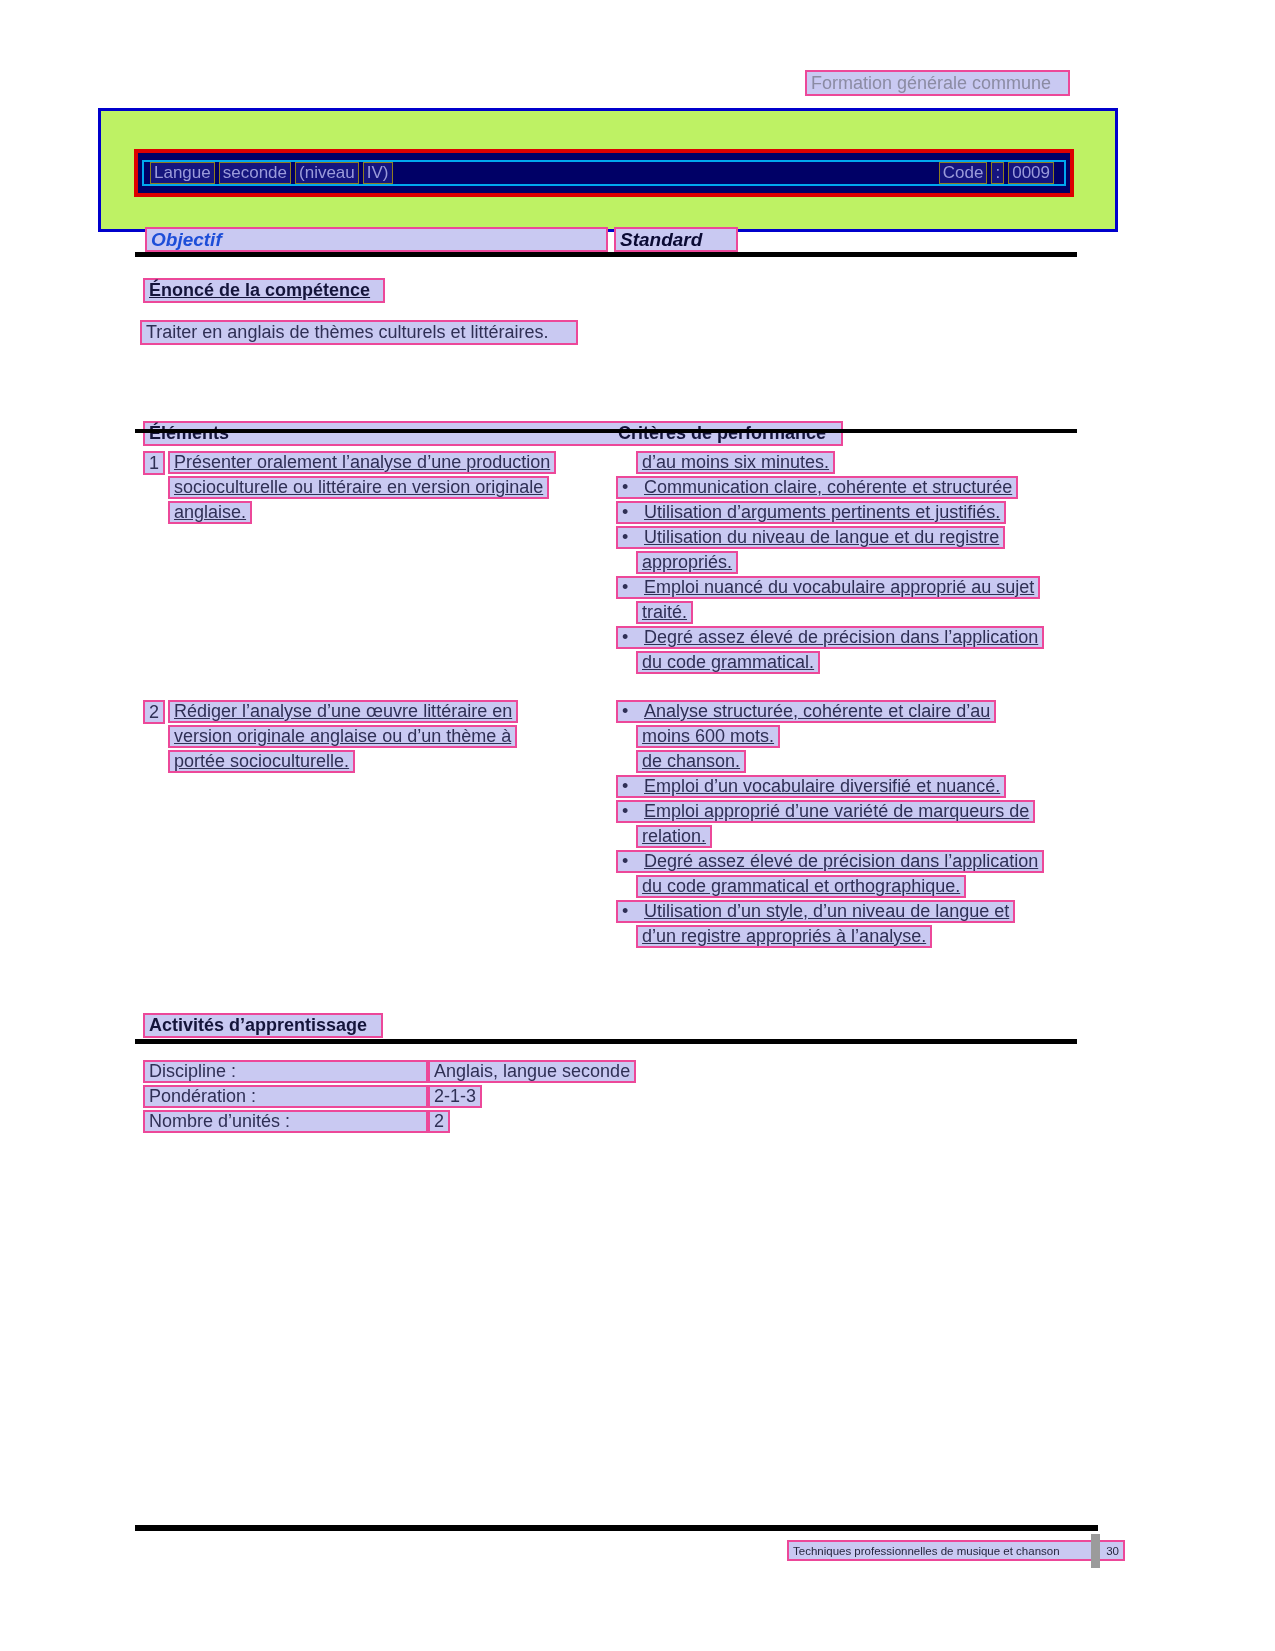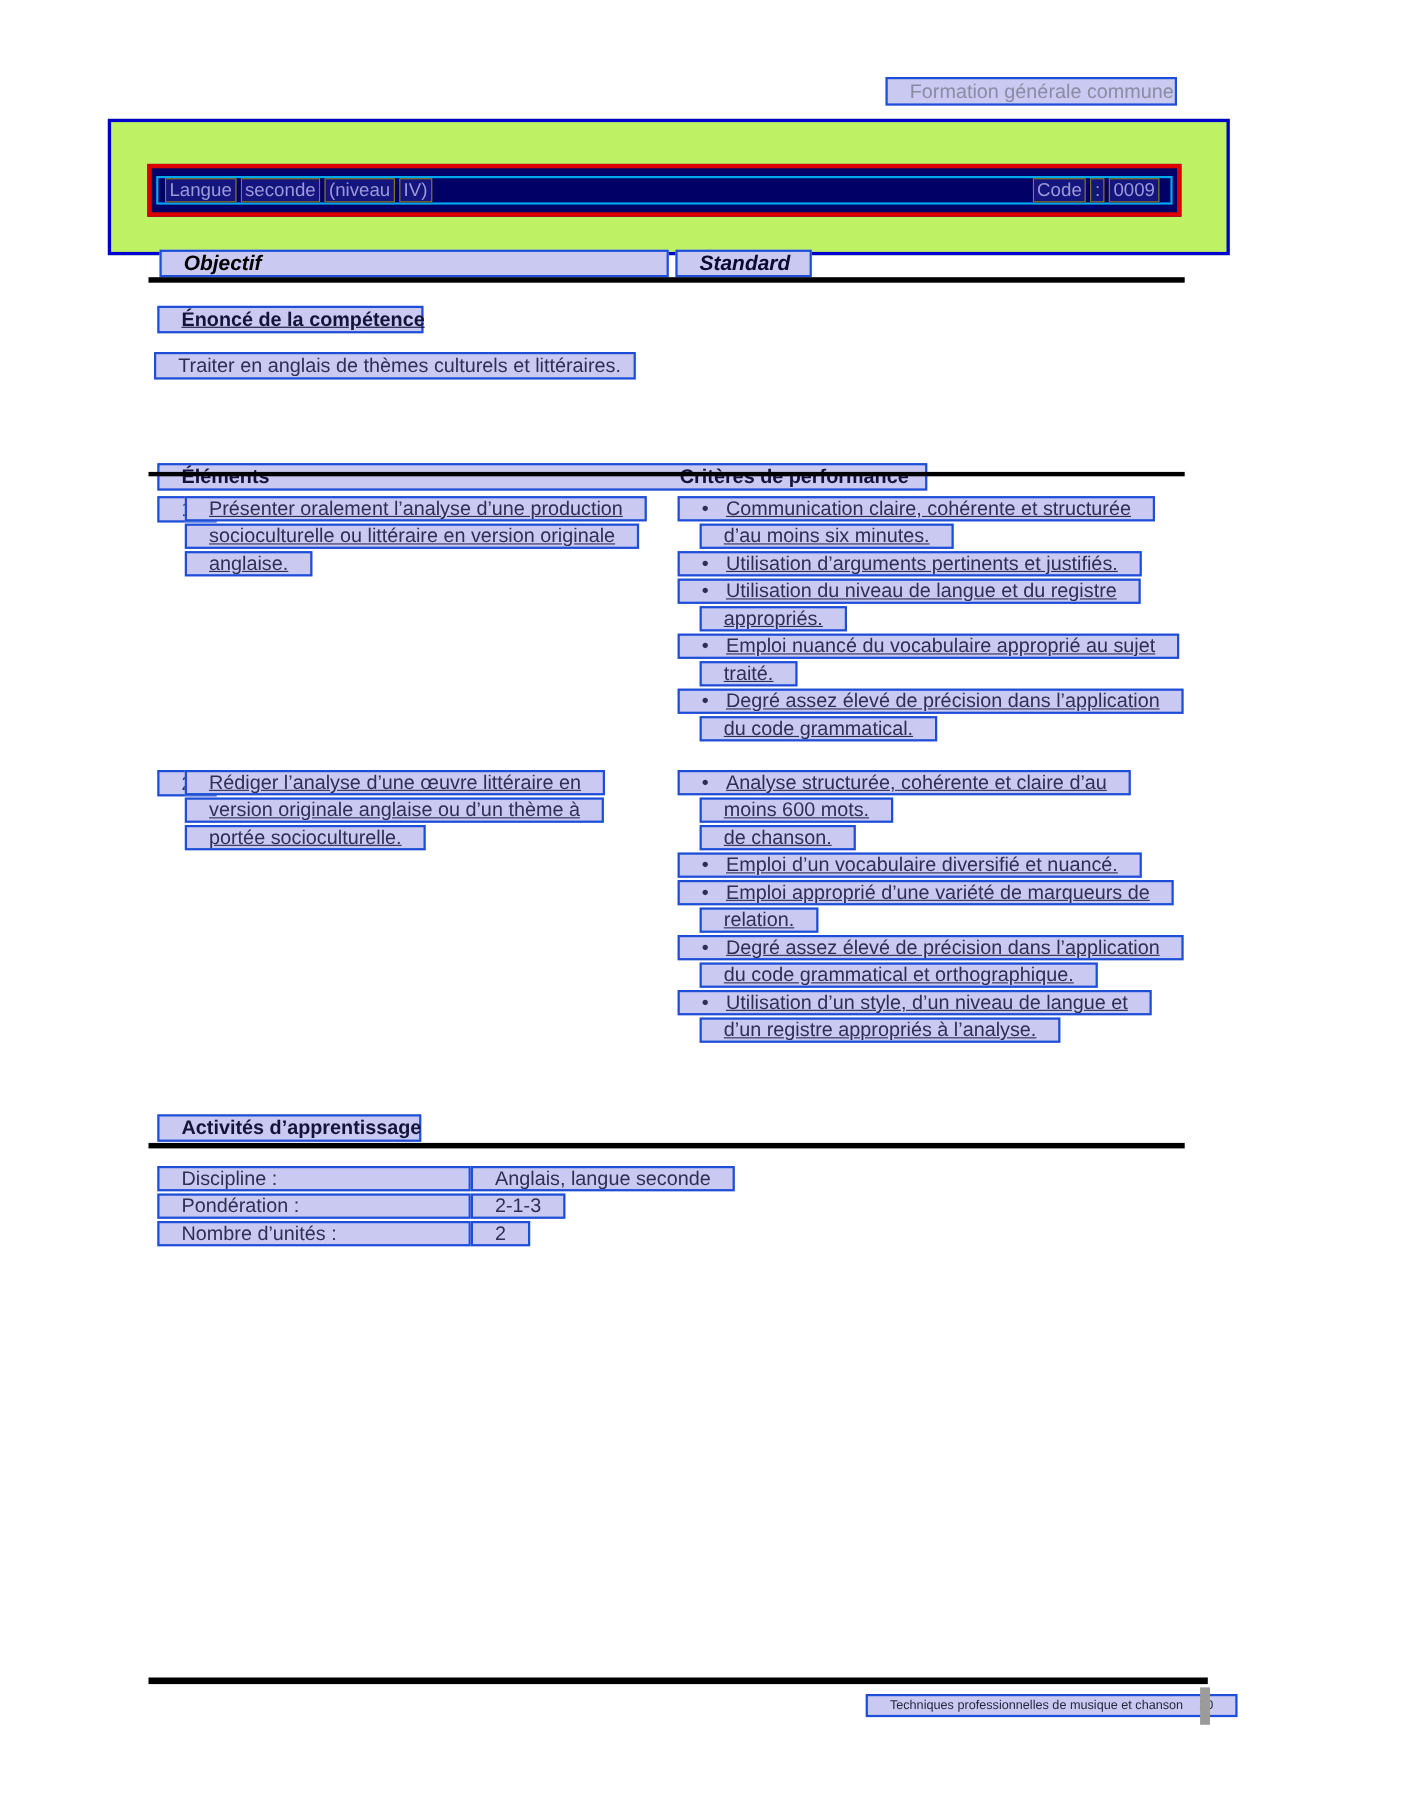--- a/index.html
+++ b/index.html
@@ -1,36 +1,36 @@
 <!DOCTYPE html>
 <html><head>
 <meta charset="utf-8">
 <style>
   html,body{margin:0;padding:0;background:#ffffff;}
   #page{position:relative;width:1275px;height:1651px;background:#ffffff;overflow:hidden;
         font-family:"Liberation Sans", sans-serif;color:#2f2f55;}
-  .hl{background:#c9c9f2;border:2px solid #1d4ed8;padding:0 20px;box-sizing:border-box;
+  .hl{background:#c9c9f2;border:2px solid #ec4899;padding:0 4px;box-sizing:border-box;
       display:inline-block;white-space:nowrap;}
   .rule{position:absolute;background:#000000;}
   
   .toplabel{position:absolute;left:805px;top:70px;width:265px;height:26px;line-height:22px;
             font-size:18px;color:#8b8ba3;}
   
   .banner{position:absolute;left:98px;top:108px;width:1020px;height:124px;
           background:#bef264;border:3px solid #0000cc;box-sizing:border-box;}
   .navybar{position:absolute;left:33px;top:38px;width:940px;height:48px;background:#000066;
            border:4px solid #dd0000;box-sizing:border-box;}
   .cyanstrip{position:absolute;left:4px;right:4px;top:7px;bottom:7px;border:2px solid #00a8ee;
              display:flex;align-items:center;justify-content:space-between;padding:0 6px;}
   .bword{display:inline-block;border:1px solid #8f7d1f;background:#15157e;color:#9a9ada;
          font-size:17px;line-height:20px;padding:0 3px;margin-right:4px;}
   .bwords{display:flex;align-items:center;}
   
   .objbox{position:absolute;left:145px;top:227px;width:463px;height:25px;line-height:21px;
-          font-size:19px;font-weight:bold;font-style:italic;color:#000000;}
+          font-size:19px;font-weight:bold;font-style:italic;color:#1d4ed8;}
   .stdbox{position:absolute;left:614px;top:227px;width:124px;height:25px;line-height:21px;
           font-size:19px;font-weight:bold;font-style:italic;color:#0a0a33;}
   
   .heading{font-size:18px;font-weight:bold;color:#14143a;height:25px;line-height:21px;}
   .enonce{position:absolute;left:143px;top:278px;width:242px;text-decoration:underline;}
   .statement{position:absolute;left:140px;top:320px;width:438px;height:25px;line-height:21px;font-size:18px;}
   .elemshdr{position:absolute;left:143px;top:384px;width:700px;height:25px;line-height:21px;
             font-size:18px;font-weight:bold;color:#14143a;}
   .elemshdr .eh-right{position:absolute;left:473px;top:0;}
   
@@ -89,22 +89,22 @@
   </div>
   <div class="rule" style="left:135px;top:429px;width:942px;height:4px;"></div>
 
   <div class="num hl" style="left:143px;top:451px;">1</div>
   <div class="col" style="left:168px;top:451px;">
     <div class="line"><span class="hl">Présenter oralement l’analyse d’une production</span></div>
     <div class="line"><span class="hl">socioculturelle ou littéraire en version originale</span></div>
     <div class="line"><span class="hl">anglaise.</span></div>
   </div>
   <div class="col" style="left:616px;top:451px;">
+    <div class="line"><span class="hl cont">d’au moins six minutes.</span></div>
     <div class="line"><span class="hl"><span class="bullet">•</span><span>Communication claire, cohérente et structurée</span></span></div>
-    <div class="line"><span class="hl cont">d’au moins six minutes.</span></div>
     <div class="line"><span class="hl"><span class="bullet">•</span><span>Utilisation d’arguments pertinents et justifiés.</span></span></div>
     <div class="line"><span class="hl"><span class="bullet">•</span><span>Utilisation du niveau de langue et du registre</span></span></div>
     <div class="line"><span class="hl cont">appropriés.</span></div>
     <div class="line"><span class="hl"><span class="bullet">•</span><span>Emploi nuancé du vocabulaire approprié au sujet</span></span></div>
     <div class="line"><span class="hl cont">traité.</span></div>
     <div class="line"><span class="hl"><span class="bullet">•</span><span>Degré assez élevé de précision dans l’application</span></span></div>
     <div class="line"><span class="hl cont">du code grammatical.</span></div>
   </div>
 
   <div class="num hl" style="left:143px;top:700px;">2</div>

